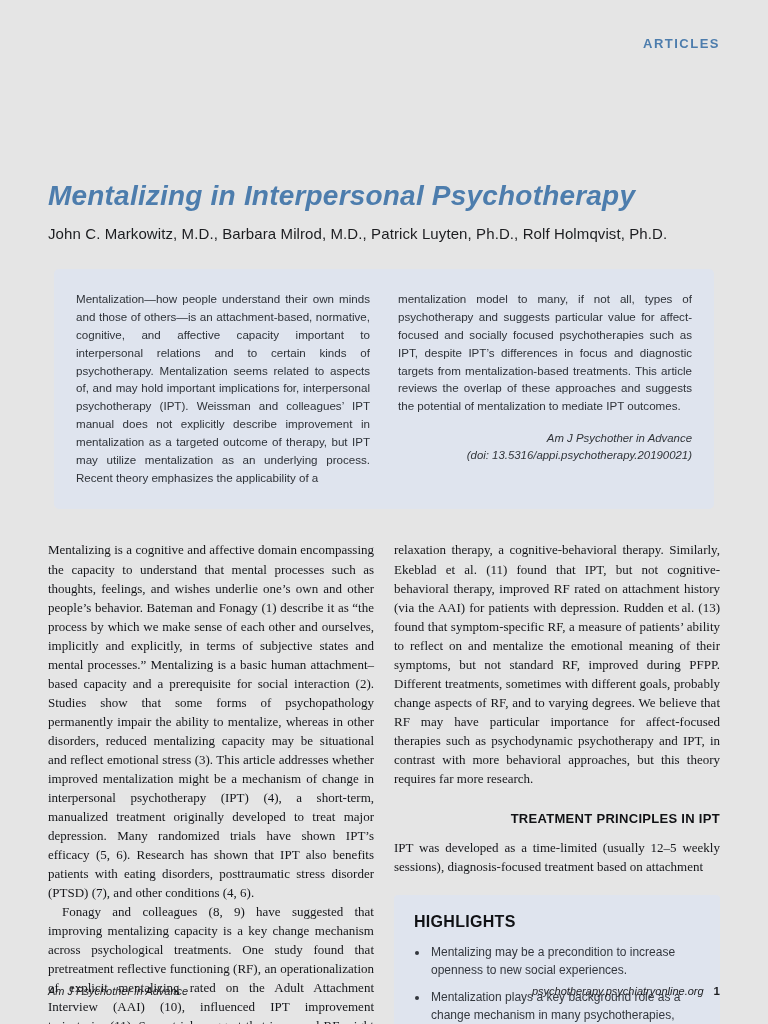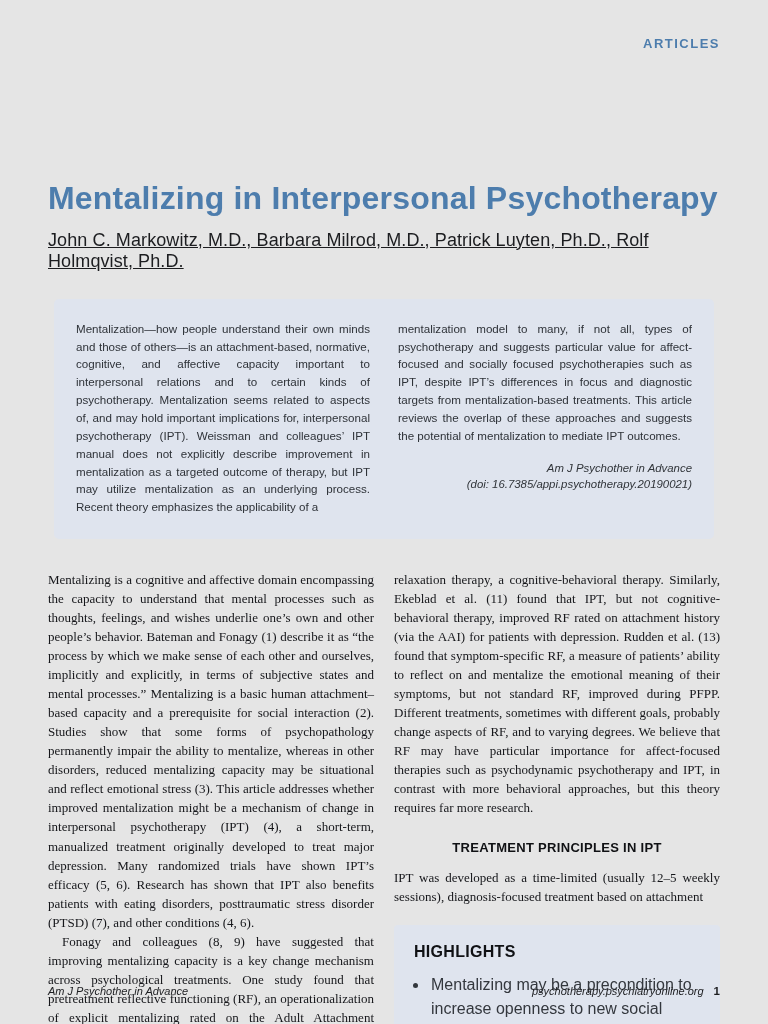--- a/index.html
+++ b/index.html
@@ -16,25 +16,25 @@
     font-family:"Liberation Sans",sans-serif;
   }
   .running-head{
     position:absolute;top:36px;right:48px;
     font-size:13px;font-weight:bold;letter-spacing:1.5px;
     color:var(--accent-blue);
   }
   .content{position:absolute;left:48px;top:0;width:672px;}
   .article-title{
     margin-top:180px;
-    font-size:32px;font-weight:bold;line-height:1.15;
-    color:var(--accent-blue);letter-spacing:0.2px;
+    font-size:28px;font-weight:bold;line-height:1.15;
+    color:var(--accent-blue);letter-spacing:0.2px;font-style:italic;
   }
   .authors{
-    margin-top:13px;font-size:18px;color:#1c1d20;letter-spacing:0.1px;text-decoration:underline;
+    margin-top:13px;font-size:15px;color:#1c1d20;letter-spacing:0.1px;
   }
   .abstract-box{
     margin:27px 6px 0 6px;background:var(--box-bg);border-radius:5px;
     padding:21px 22px 23px 22px;
   }
   .abstract-cols{display:flex;gap:28px;}
   .abstract-col{
     flex:1;font-size:11.6px;line-height:1.54;color:var(--soft-ink);
     text-align:justify;
   }
@@ -45,35 +45,35 @@
   .body-cols{display:flex;gap:20px;margin-top:31px;}
   .body-col{
     width:326px;font-family:"Liberation Serif",serif;
     font-size:13px;line-height:1.465;color:var(--body-ink);
     text-align:justify;
   }
   .body-col p + p{text-indent:14px;}
   .section-heading{
     font-family:"Liberation Sans",sans-serif;
     font-size:13px;font-weight:bold;color:#101114;
-    letter-spacing:0.3px;margin:21px 0 10px 0;text-align:center;
+    letter-spacing:0.3px;margin:21px 0 10px 0;text-align:right;
   }
   .highlights-box{
     margin-top:19px;background:var(--box-bg);border-radius:4px;
     padding:15px 18px 16px 20px;
     font-family:"Liberation Sans",sans-serif;text-align:left;
   }
   .highlights-title{
     font-size:16px;font-weight:bold;color:#101114;letter-spacing:0.3px;
   }
   .highlights-list{
     margin-top:10px;padding-left:15px;list-style:disc;
   }
   .highlights-list li{
-    font-size:16px;line-height:1.5;color:#33373d;
+    font-size:12px;line-height:1.5;color:#33373d;
     margin-bottom:9px;padding-left:2px;
   }
   .highlights-list li:last-child{margin-bottom:0;}
   .page-footer{
     position:absolute;left:48px;right:48px;top:985px;
     display:flex;justify-content:space-between;align-items:baseline;
     font-size:11px;color:#1c1d20;
   }
   .footer-journal{font-style:italic;}
   .footer-right{display:flex;align-items:flex-start;gap:10px;}
@@ -93,21 +93,21 @@
 
     <div class="authors">John C. Markowitz, M.D., Barbara Milrod, M.D., Patrick Luyten, Ph.D., Rolf Holmqvist, Ph.D.</div>
 
     <div class="abstract-box">
       <div class="abstract-cols">
         <div class="abstract-col">Mentalization—how people understand their own minds and those of others—is an attachment-based, normative, cognitive, and affective capacity important to interpersonal relations and to certain kinds of psychotherapy. Mentalization seems related to aspects of, and may hold important implications for, interpersonal psychotherapy (IPT). Weissman and colleagues’ IPT manual does not explicitly describe improvement in mentalization as a targeted outcome of therapy, but IPT may utilize mentalization as an underlying process. Recent theory emphasizes the applicability of a</div>
         <div class="abstract-col">
           <div>mentalization model to many, if not all, types of psychotherapy and suggests particular value for affect-focused and socially focused psychotherapies such as IPT, despite IPT’s differences in focus and diagnostic targets from mentalization-based treatments. This article reviews the overlap of these approaches and suggests the potential of mentalization to mediate IPT outcomes.</div>
           <div class="abstract-citation">
             <div>Am J Psychother in Advance</div>
-            <div>(doi: 16.7385/appi.psychotherapy.20190021)</div>
+            <div>(doi: 13.5316/appi.psychotherapy.20190021)</div>
           </div>
         </div>
       </div>
     </div>
 
     <div class="body-cols">
 
       <div class="body-col">
         <p>Mentalizing is a cognitive and affective domain encompassing the capacity to understand that mental processes such as thoughts, feelings, and wishes underlie one’s own and other people’s behavior. Bateman and Fonagy (1) describe it as “the process by which we make sense of each other and ourselves, implicitly and explicitly, in terms of subjective states and mental processes.” Mentalizing is a basic human attachment–based capacity and a prerequisite for social interaction (2). Studies show that some forms of psychopathology permanently impair the ability to mentalize, whereas in other disorders, reduced mentalizing capacity may be situational and reflect emotional stress (3). This article addresses whether improved mentalization might be a mechanism of change in interpersonal psychotherapy (IPT) (4), a short-term, manualized treatment originally developed to treat major depression. Many randomized trials have shown IPT’s efficacy (5, 6). Research has shown that IPT also benefits patients with eating disorders, posttraumatic stress disorder (PTSD) (7), and other conditions (4, 6).</p>
         <p>Fonagy and colleagues (8, 9) have suggested that improving mentalizing capacity is a key change mechanism across psychological treatments. One study found that pretreatment reflective functioning (RF), an operationalization of explicit mentalizing rated on the Adult Attachment Interview (AAI) (10), influenced IPT improvement trajectories (11). Some trials suggest that improved RF might partly account for symptom reduction in some treatments (12), but others found no significant correlations between change in RF and symptoms, even though RF improved and the number and severity of symptoms decreased (11, 13). Rudden et al. (13) found that panic-specific RF improved during panic-focused psychodynamic psychotherapy (PFPP), but not during applied</p>

